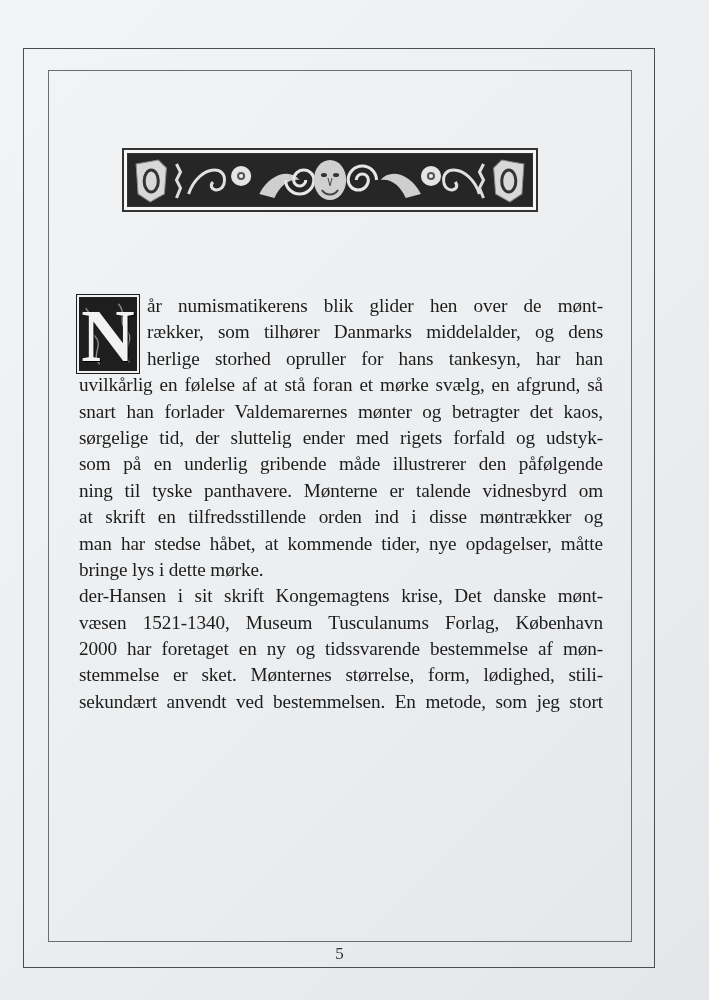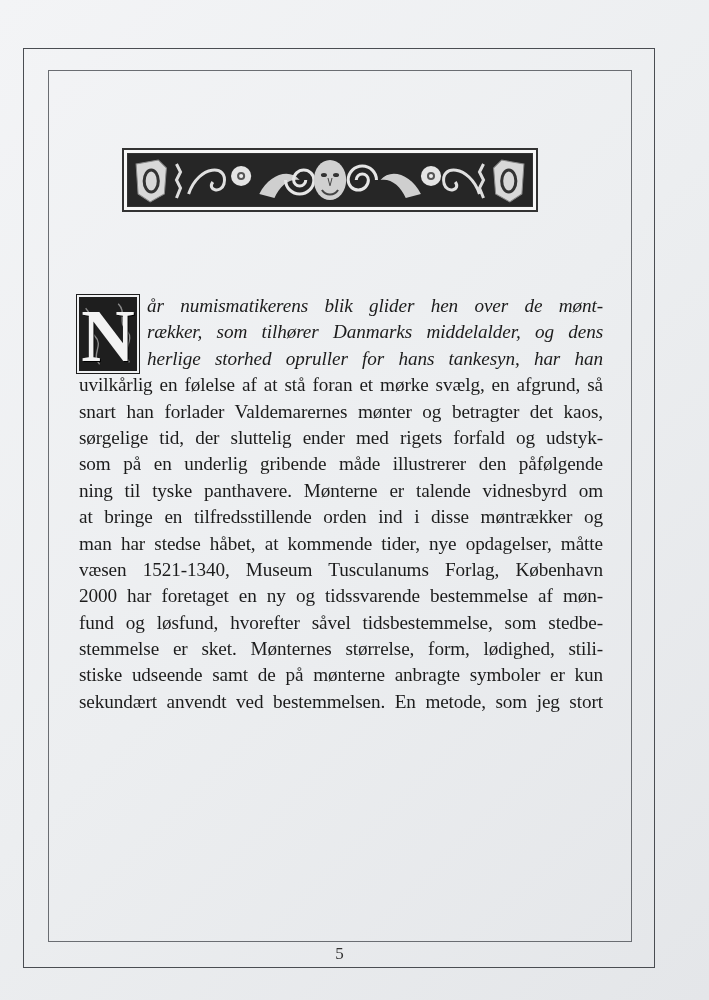--- a/index.html
+++ b/index.html
@@ -31,21 +31,21 @@
       background: #2a2a2a;
     }
     .ornament svg { display: block; width: 100%; height: 100%; }
     .text-block {
       position: absolute; left: 79px; top: 293px; width: 524px;
       font-size: 19.2px; line-height: 26.4px;
       letter-spacing: -0.1px;
     }
     .line { white-space: nowrap; height: 26.4px; }
     .line.justify { text-align: justify; text-align-last: justify; }
-    .line.indent-drop { padding-left: 68px; font-style: italic; }
+    .line.indent-drop { padding-left: 68px; }
     .line.para-indent { padding-left: 130px; }
     .dropcap {
       position: absolute; left: 0; top: 4px; width: 58px; height: 74px;
       background: #1e1e1e; border: 2px solid #1e1e1e; box-sizing: border-box;
       outline: 1px solid #1e1e1e; outline-offset: 2px;
       display: flex; align-items: center; justify-content: center;
       overflow: hidden;
     }
     .dropcap .pattern { position: absolute; inset: 0; }
     .dropcap .letter {
@@ -138,30 +138,30 @@
 
   <div>
     <div class="line justify indent-drop">år numismatikerens blik glider hen over de mønt-</div>
     <div class="line justify indent-drop">rækker, som tilhører Danmarks middelalder, og dens</div>
     <div class="line justify indent-drop">herlige storhed opruller for hans tankesyn, har han</div>
     <div class="line justify">uvilkårlig en følelse af at stå foran et mørke svælg, en afgrund, så</div>
     <div class="line justify">snart han forlader Valdemarernes mønter og betragter det kaos,</div>
     <div class="line justify">sørgelige tid, der sluttelig ender med rigets forfald og udstyk-</div>
     <div class="line justify">som på en underlig gribende måde illustrerer den påfølgende</div>
     <div class="line justify">ning til tyske panthavere. Mønterne er talende vidnesbyrd om</div>
-    <div class="line justify">at bringe en tilfredsstillende orden ind i disse møntrækker og</div>
+    <div class="line justify">at skrift en tilfredsstillende orden ind i disse møntrækker og</div>
     <div class="line justify">man har stedse håbet, at kommende tider, nye opdagelser, måtte</div>
+    <div class="line">bringe lys i dette mørke.</div>
   </div>
 
   <div>
+    <div class="line justify">der-Hansen i sit skrift Kongemagtens krise, Det danske mønt-</div>
     <div class="line justify">væsen 1521-1340, Museum Tusculanums Forlag, København</div>
     <div class="line justify">2000 har foretaget en ny og tidssvarende bestemmelse af møn-</div>
-    <div class="line justify">fund og løsfund, hvorefter såvel tidsbestemmelse, som stedbe-</div>
     <div class="line justify">stemmelse er sket. Mønternes størrelse, form, lødighed, stili-</div>
-    <div class="line justify">stiske udseende samt de på mønterne anbragte symboler er kun</div>
     <div class="line justify">sekundært anvendt ved bestemmelsen. En metode, som jeg stort</div>
   </div>
 </div>
 
 <div class="hr"></div>
 <div class="page-number">
   <span>5</span>
 </div>
 
 </body></html>

